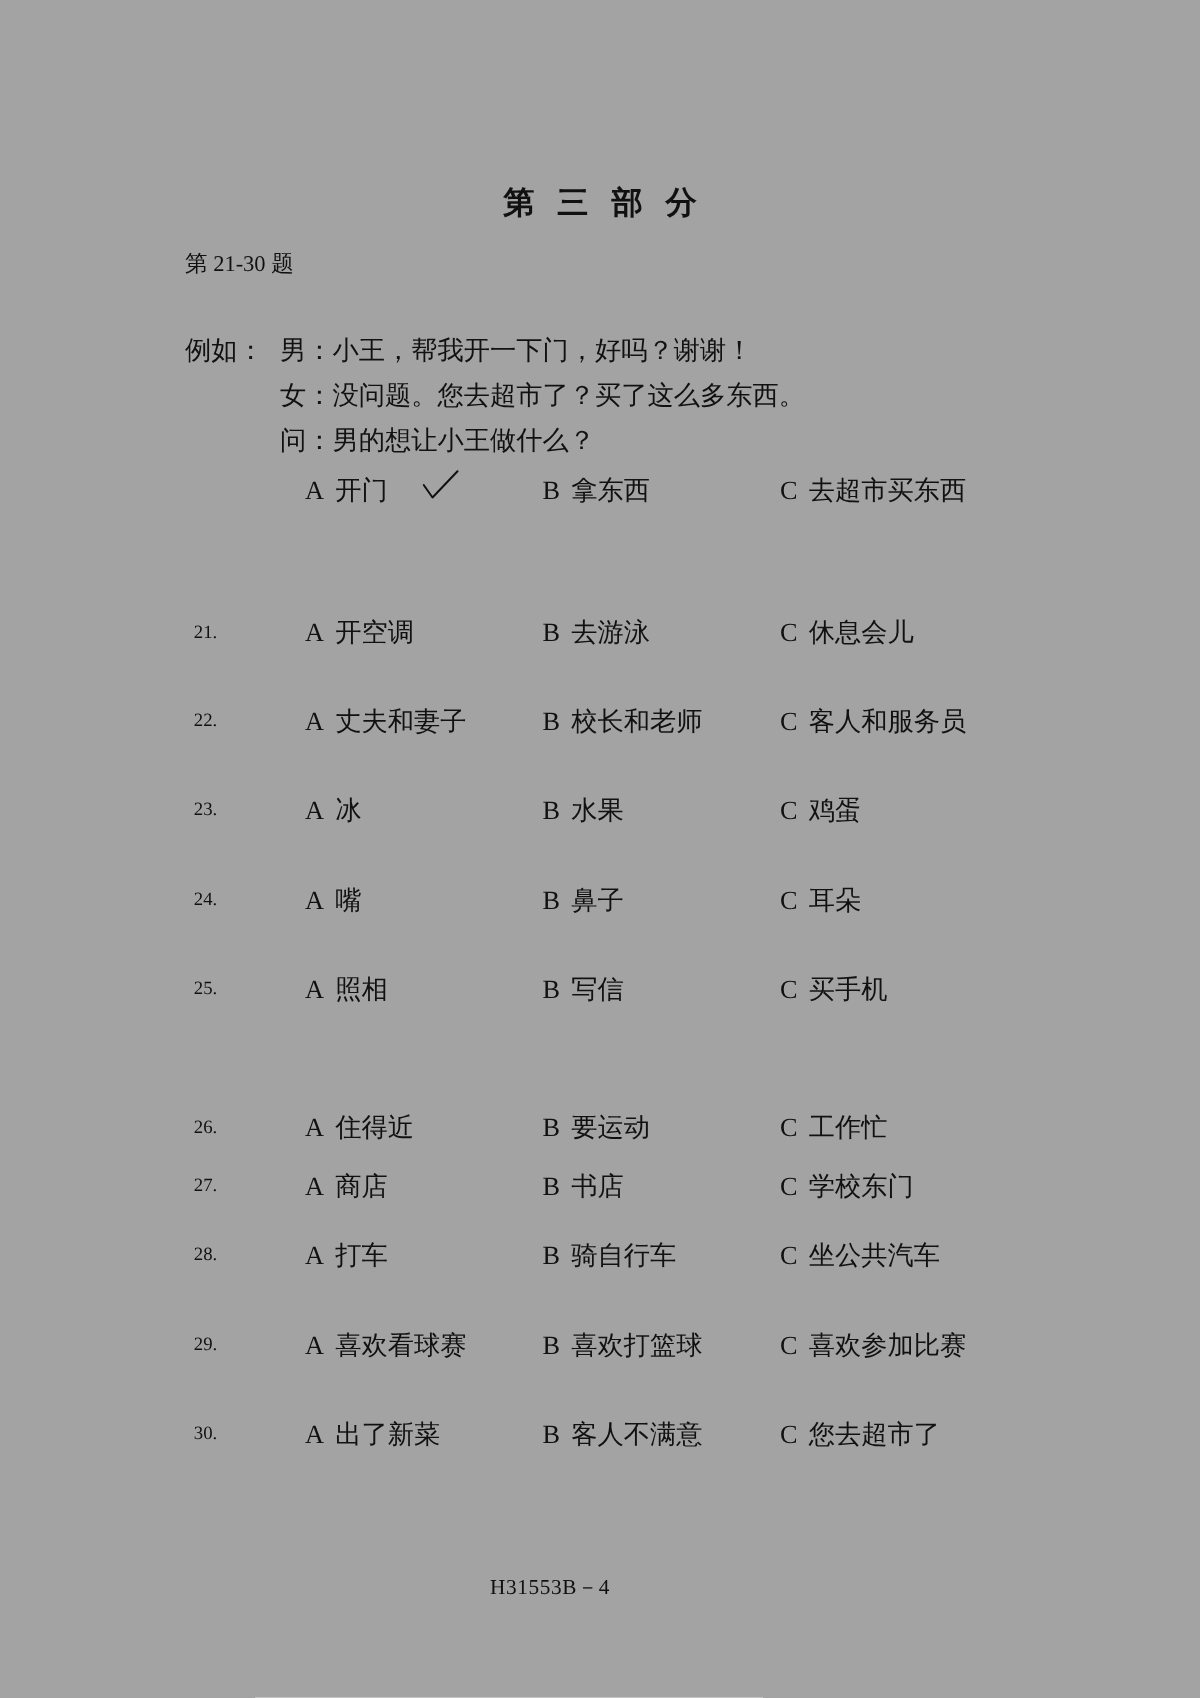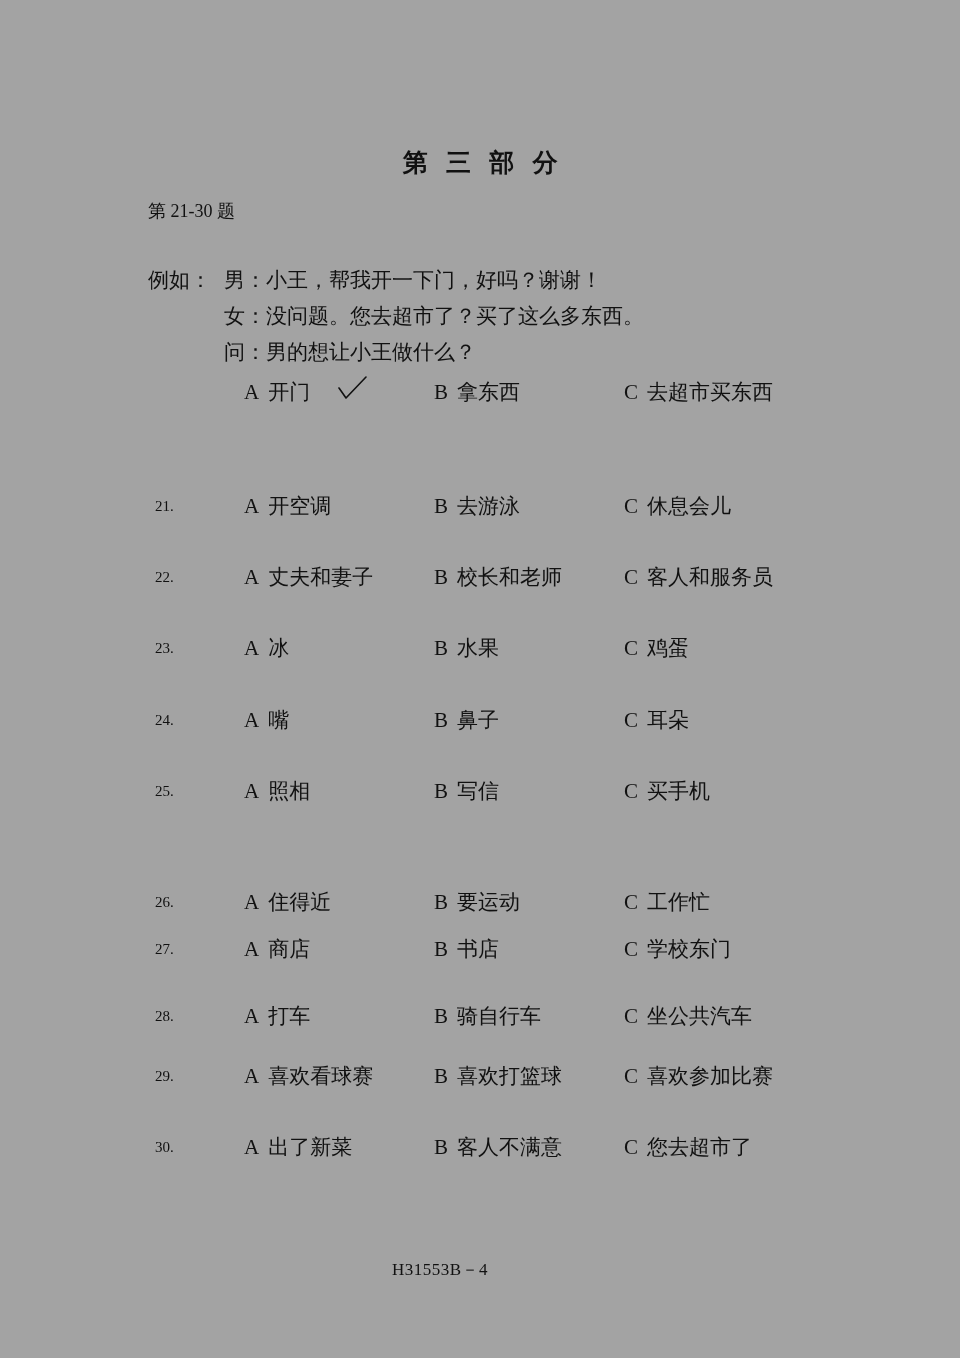--- a/index.html
+++ b/index.html
@@ -195,21 +195,21 @@
         <div class="opt col-a"><span class="letter">A</span><span>住得近</span></div>
         <div class="opt col-b"><span class="letter">B</span><span>要运动</span></div>
         <div class="opt col-c"><span class="letter">C</span><span>工作忙</span></div>
       </div>
       <div class="q-row" style="top: 935px;">
         <div class="q-num">27.</div>
         <div class="opt col-a"><span class="letter">A</span><span>商店</span></div>
         <div class="opt col-b"><span class="letter">B</span><span>书店</span></div>
         <div class="opt col-c"><span class="letter">C</span><span>学校东门</span></div>
       </div>
-      <div class="q-row" style="top: 990.4px; margin-top: 12px;">
+      <div class="q-row" style="top: 990.4px;">
         <div class="q-num">28.</div>
         <div class="opt col-a"><span class="letter">A</span><span>打车</span></div>
         <div class="opt col-b"><span class="letter">B</span><span>骑自行车</span></div>
         <div class="opt col-c"><span class="letter">C</span><span>坐公共汽车</span></div>
       </div>
       <div class="q-row" style="top: 1061.6px;">
         <div class="q-num">29.</div>
         <div class="opt col-a"><span class="letter">A</span><span>喜欢看球赛</span></div>
         <div class="opt col-b"><span class="letter">B</span><span>喜欢打篮球</span></div>
         <div class="opt col-c"><span class="letter">C</span><span>喜欢参加比赛</span></div>

